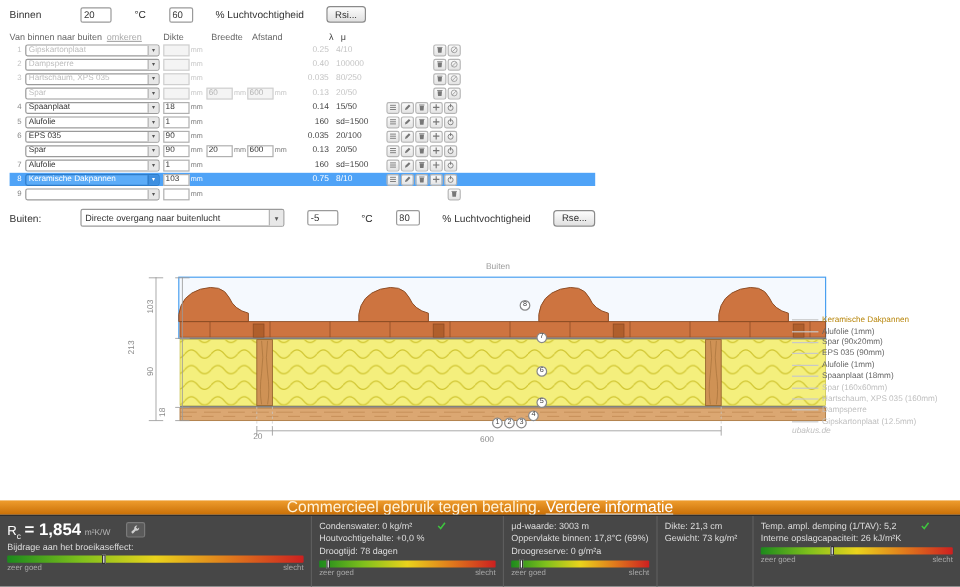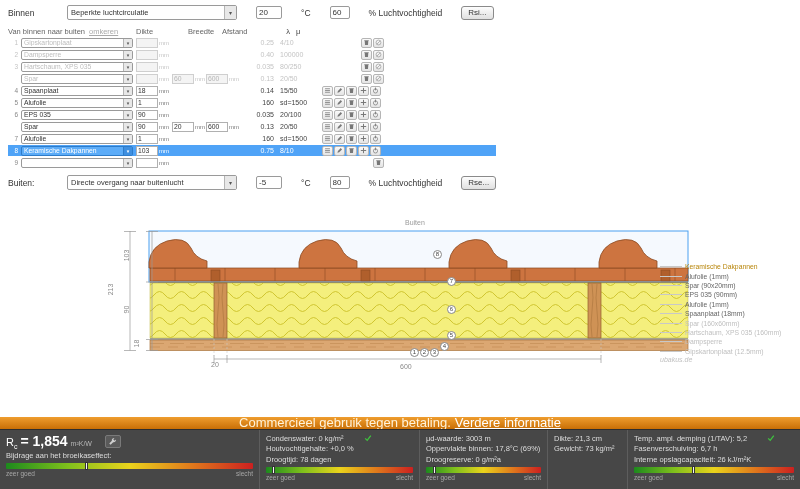--- a/index.html
+++ b/index.html
@@ -13,21 +13,21 @@
   .sel{position:relative;height:15px;border:1px solid #9a9a9a;background:#fff;display:flex;align-items:center;border-radius:2px;}
   .sel .sel-text{flex:1;padding:0 3px;font-size:7.5px;color:#333;white-space:nowrap;overflow:hidden;}
   .sel .sel-arrow{width:12px;align-self:stretch;background:#e8e8e8;border-left:1px solid #b5b5b5;display:flex;align-items:center;justify-content:center;font-size:6px;color:#555;}
   .env-row .sel{width:170px;}
   input.txt{height:13px;border:1px solid #9a9a9a;font-size:8px;padding:0 2px;font-family:inherit;color:#333;border-radius:2px;}
   .w26{width:26px}.w20{width:20px}
   button.small-btn{height:14px;font-size:8px;border:1px solid #8a8a8a;background:linear-gradient(#fdfdfd,#e0e0e0);border-radius:3px;padding:0 6px;font-family:inherit;color:#333;cursor:pointer;}
   .tbl-header{display:flex;margin-top:7px;font-size:7.5px;color:#666;align-items:center;}
   .th-left{width:128px;white-space:nowrap;}
   .omkeren{color:#aaa;text-decoration:underline;cursor:pointer;margin-left:4px;}
-  .th.d{width:52px}.th.b{width:34px}.th.a{width:38px}
+  .th.d{width:40px}.th.b{width:34px}.th.a{width:38px}
   .th.lam{width:30px;text-align:right}.th.mu{width:44px;padding-left:6px}
   .layer-row{display:flex;align-items:center;height:11px;margin-top:1px;font-size:7px;}
   .layer-row .rownum{width:13px;text-align:right;padding-right:3px;color:#888;font-size:6.5px;}
   .layer-row .sel{width:112px;height:10px;margin-right:3px;}
   .layer-row .sel .sel-text{font-size:6.8px;padding:0 2px;}
   .layer-row .sel .sel-arrow{width:9px;font-size:5px;}
   .cell{display:flex;align-items:center;}
   .cell .mm{font-size:6px;color:#777;margin-left:1px;}
   input.cin{width:22px;height:10px;border:1px solid #b0b0b0;font-size:6.8px;padding:0 1px;font-family:inherit;color:#333;}
   .cell.d{width:36px}.cell.b{width:34px}.cell.a{width:38px}
@@ -138,24 +138,20 @@
       <line x1="227" y1="355" x2="227" y2="363" stroke="#9a9a9a" stroke-width="0.7"></line>
       <line x1="601" y1="355" x2="601" y2="363" stroke="#9a9a9a" stroke-width="0.7"></line>
       <line x1="214" y1="339" x2="214" y2="356" stroke="#c9c9c9" stroke-width="0.6" stroke-dasharray="2 2"></line>
       <line x1="227" y1="339" x2="227" y2="356" stroke="#c9c9c9" stroke-width="0.6" stroke-dasharray="2 2"></line>
       <line x1="601" y1="339" x2="601" y2="356" stroke="#c9c9c9" stroke-width="0.6" stroke-dasharray="2 2"></line>
     </svg>
 
   <div class="form">
     <div class="env-row">
       <span class="env-label">Binnen</span>
-      <div class="sel">
-        <span class="sel-text">Beperkte luchtcirculatie</span>
-        <span class="sel-arrow">▾</span>
-      </div>
       <input class="txt w26" value="20" style="">
       <span>°C</span>
       <input class="txt w20" value="60" style="">
       <span>% Luchtvochtigheid</span>
       <button class="small-btn">Rsi...</button>
     </div>
 
     <div class="tbl-header">
       <span class="th-left">
         <span>Van binnen naar buiten</span><a class="omkeren">omkeren</a>
@@ -733,21 +729,20 @@
 
     <div class="col c5">
       <div class="pline">
         <span>Temp. ampl. demping (1/TAV): 5,2</span>
         <span class="okcheck">
             <svg viewBox="0 0 10 10">
               <path d="M1.5 5.5l2.5 2.5L8.5 2" stroke="#3ec43e" stroke-width="1.6" fill="none"></path>
             </svg>
           </span>
       </div>
-      <div class="pline">Fasenverschuiving: 6,7 h</div>
       <div class="pline">Interne opslagcapaciteit: 26 kJ/m²K</div>
       <div class="bar">
           <div class="bmark" style="left:36%"></div>
         </div>
       <div class="bar-labels">
         <span>zeer goed</span>
         <span>slecht</span>
       </div>
     </div>
   </div>

